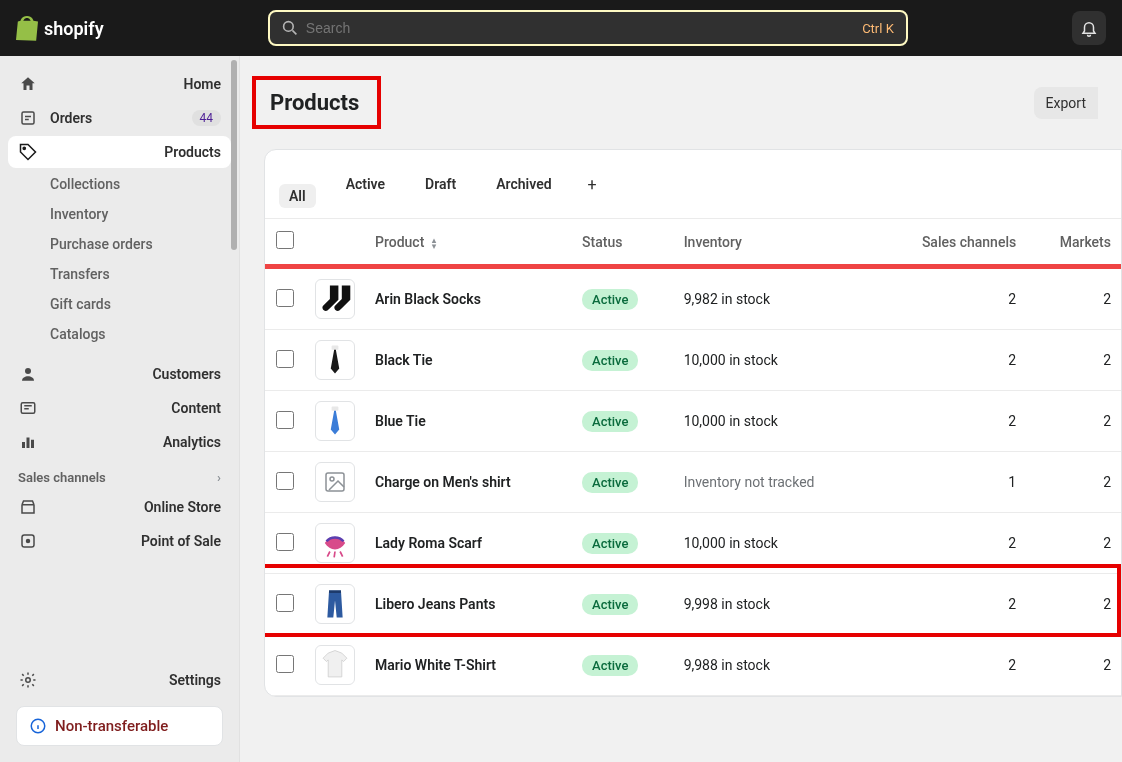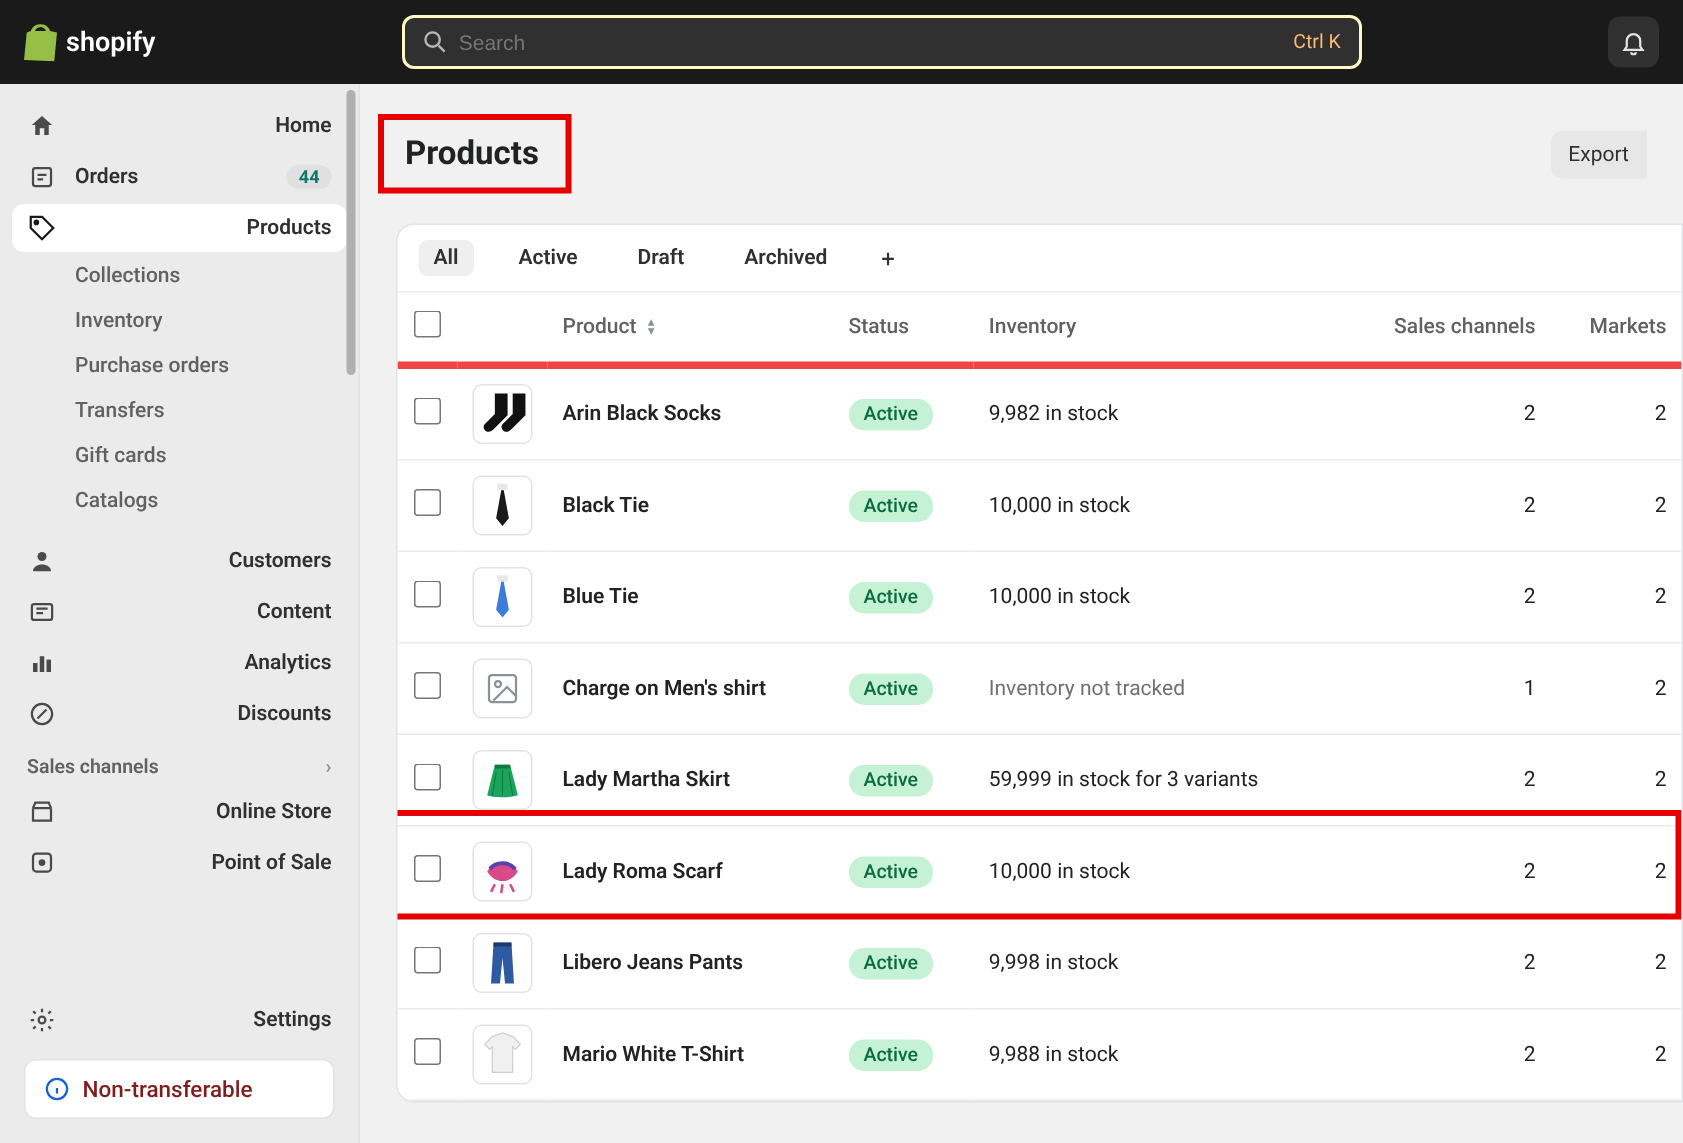--- a/index.html
+++ b/index.html
@@ -17,40 +17,40 @@
   
   
   .layout { display: flex; height: calc(762px - 56px); }
   
   
   .sidebar { width: 240px; background: #ebebeb; padding: 12px 8px 8px 8px; display: flex; flex-direction: column; border-right: 1px solid #e1e1e1; position:relative; }
   .nav-item { display: flex; align-items: center; gap: 12px; padding: 6px 10px; border-radius: 8px; font-size: 14px; color: #303030; font-weight: 600; cursor: pointer; margin-bottom: 2px; justify-content: space-between; }
   .nav-item.active { background: #fff; }
   .nav-icon { width: 20px; height: 20px; display:flex; align-items:center; justify-content:center; color:#4a4a4a; }
   .nav-item.active .nav-icon { color:#1a1a1a; }
-  .nav-badge { margin-left: auto; background: #e0e0e0; color: #0f766e; border-radius: 10px; padding: 1px 8px; font-size: 12px; font-weight: 700; }
+  .nav-badge { margin-left: auto; background: #e0e0e0; color: #4c1d95; border-radius: 10px; padding: 1px 8px; font-size: 12px; font-weight: 400; }
   .nav-sub { padding-left: 42px; font-weight: 500; color: #616161; }
   .nav-section { padding: 10px 10px 6px; font-size: 13px; color: #616161; font-weight: 600; display:flex; align-items:center; justify-content:space-between; }
   .spacer { flex: 1; }
   .nontransferable { margin: 8px; padding: 10px 12px; background: #fff; border: 1px solid #e1e3e5; border-radius: 8px; display:flex; align-items:center; gap:8px; color:#7f1d1d; font-weight:500; font-size:15px; }
   .scroll-indicator { position:absolute; right:0; top:0; width:10px; height:100%; }
   .scroll-thumb { position:absolute; right:2px; top:4px; width:6px; height:190px; background:#b0b0b0; border-radius:3px; }
   
   
   .main { flex: 1; padding: 0; overflow: hidden; position:relative; }
   .page-header { display: flex; align-items: center; padding: 20px 24px 20px 12px; }
   .title-box { border: 4px solid #e60000; padding: 10px 18px 10px 14px; }
   .page-title { font-size: 22px; font-weight: 700; }
   .export-btn { margin-left: auto; background: #e7e7e7; border-radius: 8px 0 0 8px; padding: 8px 12px; font-size: 14px; cursor:pointer; color:#303030; }
   
   .card { margin: 0 0 0 24px; background: #fff; border: 1px solid #e1e3e5; border-radius: 12px 0 0 12px; overflow: hidden; }
   
   .tabs { display: flex; align-items: center; gap: 20px; padding: 10px 14px; border-bottom: 1px solid #ebebeb; }
   .tab { padding: 4px 10px; border-radius: 6px; font-size: 14px; color: #303030; font-weight: 600; cursor:pointer; }
-  .tab.active { background: #efefef; }
+  .tab.active { background: #efefef; margin-top: 24px; }
   .tab-add { font-size: 16px; color:#303030; cursor:pointer; padding:2px 6px; }
   
   table { width: 100%; border-collapse: collapse; }
   thead th { text-align: left; padding: 12px 10px; font-weight: 500; color: #616161; font-size: 14px; border-bottom: 5px solid #ef4444; }
   thead th.center { text-align:right; }
   tbody td { padding: 10px; border-bottom: 1px solid #ebebeb; vertical-align: middle; font-size: 14px; }
   tbody td.center { text-align:right; }
   .chk { width: 40px; text-align:center; }
   .chk input { width: 18px; height: 18px; border-radius: 4px; border:1.5px solid #8c9196; cursor:pointer; }
   th.chk input { width:18px; height:18px; }
@@ -165,29 +165,20 @@
       </div>
     <div class="nav-item">
       <span class="nav-icon">
           <svg width="18" height="18" viewBox="0 0 24 24" fill="currentColor">
             <rect x="4" y="12" width="4" height="8"></rect>
             <rect x="10" y="6" width="4" height="14"></rect>
             <rect x="16" y="9" width="4" height="11"></rect>
           </svg>
         </span>
       <span>Analytics</span>
-      </div>
-    <div class="nav-item">
-      <span class="nav-icon">
-          <svg width="18" height="18" viewBox="0 0 24 24" fill="none" stroke="currentColor" stroke-width="2">
-            <circle cx="12" cy="12" r="9"></circle>
-            <path d="M8 16l8-8M9 9h.01M15 15h.01"></path>
-          </svg>
-        </span>
-      <span>Discounts</span>
       </div>
 
     <div class="nav-section">
       <span>Sales channels</span>
       <span style="color:#8c9196">›</span>
     </div>
     <div class="nav-item">
       <span class="nav-icon">
           <svg width="18" height="18" viewBox="0 0 24 24" fill="none" stroke="currentColor" stroke-width="2">
             <path d="M4 9l2-5h12l2 5M4 9v11h16V9M4 9h16"></path>
@@ -320,37 +311,20 @@
                       <path d="M21 17l-6-6-9 9"></path>
                     </svg>
                   </div>
                 </td>
                 <td><span class="pname">Charge on Men's shirt</span></td>
                 <td><span class="status-badge">Active</span></td>
                 <td><span class="inv-muted">Inventory not tracked</span></td>
                 <td class="center">1</td>
                 <td class="center">2</td>
               </tr>
-              <tr class="row-highlight">
-                <td class="chk"><input type="checkbox" style=""></td>
-                <td class="thumb-cell">
-                  <div class="thumb">
-                    <svg width="34" height="34" viewBox="0 0 40 40">
-                      <path d="M14 8h12l6 24c-4 2-20 2-24 0z" fill="#1ba55c"></path>
-                      <path d="M14 8h12v3H14z" fill="#0e7a40"></path>
-                      <path d="M12 32l3-18M28 32l-3-18M20 32V12" stroke="#0e7a40" stroke-width="0.8"></path>
-                    </svg>
-                  </div>
-                </td>
-                <td><span class="pname">Lady Martha Skirt</span></td>
-                <td><span class="status-badge">Active</span></td>
-                <td><span class="">59,999 in stock for 3 variants</span></td>
-                <td class="center">2</td>
-                <td class="center">2</td>
-              </tr>
               <tr>
                 <td class="chk"><input type="checkbox" style=""></td>
                 <td class="thumb-cell">
                   <div class="thumb">
                     <svg width="34" height="34" viewBox="0 0 40 40">
                       <path d="M8 20c6-10 18-10 24 0-6 10-18 10-24 0z" fill="#d84b8a"></path>
                       <path d="M10 18c5-6 15-6 20 0" stroke="#5b3fb0" stroke-width="3" fill="none"></path>
                       <path d="M14 30l-3 6M20 30l-1 7M26 30l3 6" stroke="#d84b8a" stroke-width="2"></path>
                     </svg>
                   </div>

